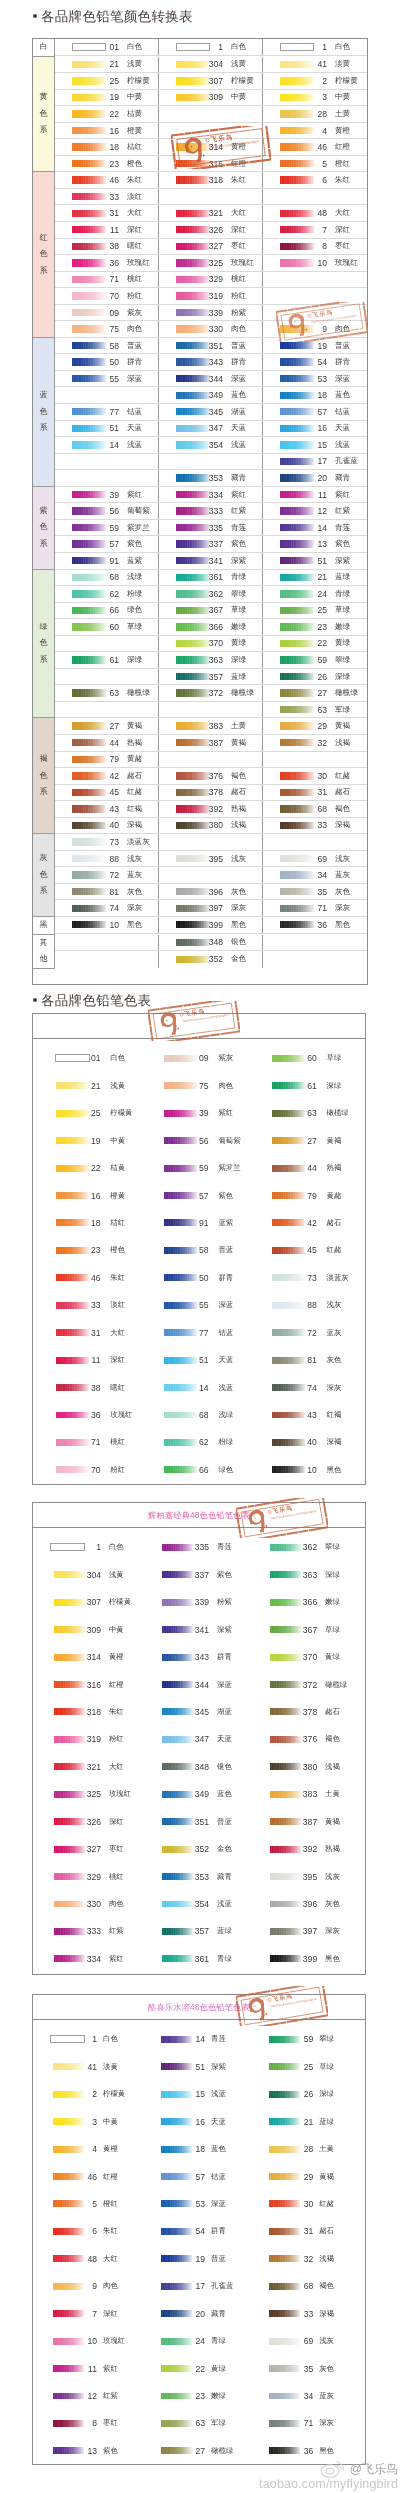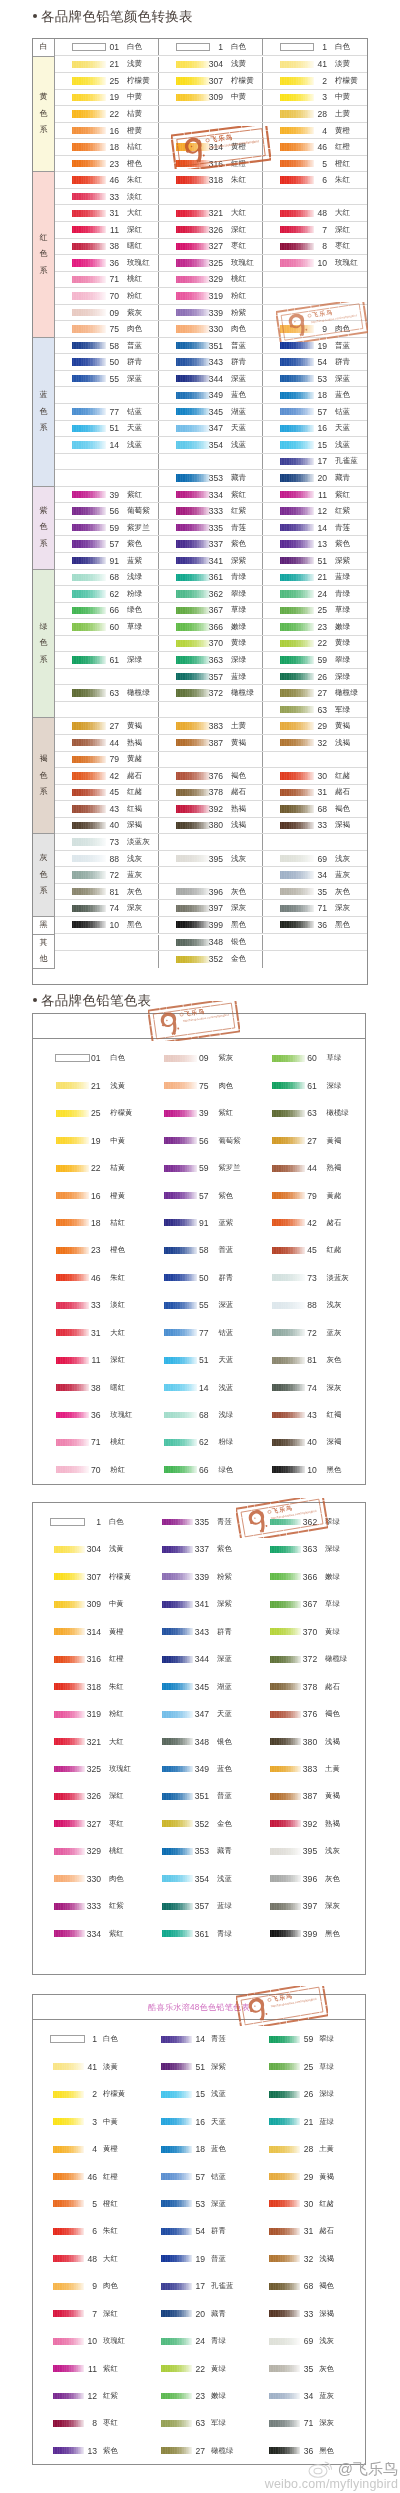--- a/index.html
+++ b/index.html
@@ -73,21 +73,21 @@
   #bt3 .gnm{left:70px;}
 
   
   .stamp{position:absolute;pointer-events:none;opacity:.92;}
   .stamp svg{display:block;}
 
   
   .footer{position:absolute;right:2px;bottom:2px;text-align:right;color:#b9b9b9;}
   .f-row{display:flex;align-items:center;justify-content:flex-end;gap:4px;height:18px;}
   .f-row .wb{display:block;margin-right:2px;}
-  .f-handle{font-size:15px;color:#a6a6a6;white-space:nowrap;}
+  .f-handle{font-size:12px;color:#a6a6a6;white-space:nowrap;}
   .f-url{font-size:12.5px;color:#c9c9c9;letter-spacing:.15px;margin-top:-1px;}
 </style>
 </head>
 <body>
 
 <div class="page">
 <div class="sec-title" style="left:33px;top:8px"><span class="bullet"></span><span>各品牌色铅笔颜色转换表</span></div>
 <div class="tbl" id="t1">
       <div class="body">
         <div class="sec" style="background:#ffffff">
@@ -1325,20 +1325,23 @@
           </div>
           <div class="gcell">
             <span class="gsw" style="background:repeating-linear-gradient(90deg,rgba(255,255,255,0) 0px,rgba(255,255,255,0) 1.4px,rgba(255,255,255,.07) 1.4px,rgba(255,255,255,.07) 2.4px),linear-gradient(90deg,#1c1c1c 0%,#212121 24%,#373737 45%,#5c5c5c 62%,#8e8e8e 78%,#bfbfbf 90%,#e8e8e8 100%)"></span>
             <span class="gnum">10</span>
             <span class="gnm">黑色</span>
           </div>
         </div>
       </div>
     </div>
 <div class="btbl" id="bt2" style="top:1502px;height:473px">
+      <div class="bhdr">
+        <span style="color:#e060a8">辉柏嘉经典48色色铅笔色表</span>
+      </div>
       <div class="grid">
         <div class="grow" style="height:27.45px">
           <div class="gcell">
             <span class="gsw white" style="background:#ffffff"></span>
             <span class="gnum">1</span>
             <span class="gnm">白色</span>
           </div>
           <div class="gcell">
             <span class="gsw" style="background:repeating-linear-gradient(90deg,rgba(255,255,255,0) 0px,rgba(255,255,255,0) 1.4px,rgba(255,255,255,.07) 1.4px,rgba(255,255,255,.07) 2.4px),linear-gradient(90deg,#92238e 0%,#942790 24%,#9f3d9c 45%,#b161ae 62%,#c891c6 78%,#e0c1df 90%,#f4e9f4 100%)"></span>
             <span class="gnum">335</span>
@@ -2051,15 +2054,15 @@
         <svg class="wb" viewBox="0 0 48 34" width="24" height="17">
           <g fill="none" stroke="#d4d4d4" stroke-width="2.2">
             <ellipse cx="20" cy="20" rx="18" ry="12.6"></ellipse>
             <ellipse cx="20" cy="20" rx="8" ry="5.6"></ellipse>
             <path d="M33 8.5a11 11 0 0 1 10 9.5"></path>
             <path d="M33.5 2a17.5 17.5 0 0 1 14 15.5"></path>
           </g>
         </svg>
         <span class="f-handle">@飞乐鸟</span>
       </div>
-      <div class="f-url">weibo.com/myflyingbird</div>
+      <div class="f-url">taobao.com/myflyingbird</div>
     </div>
 </div>
 
 </body></html>

